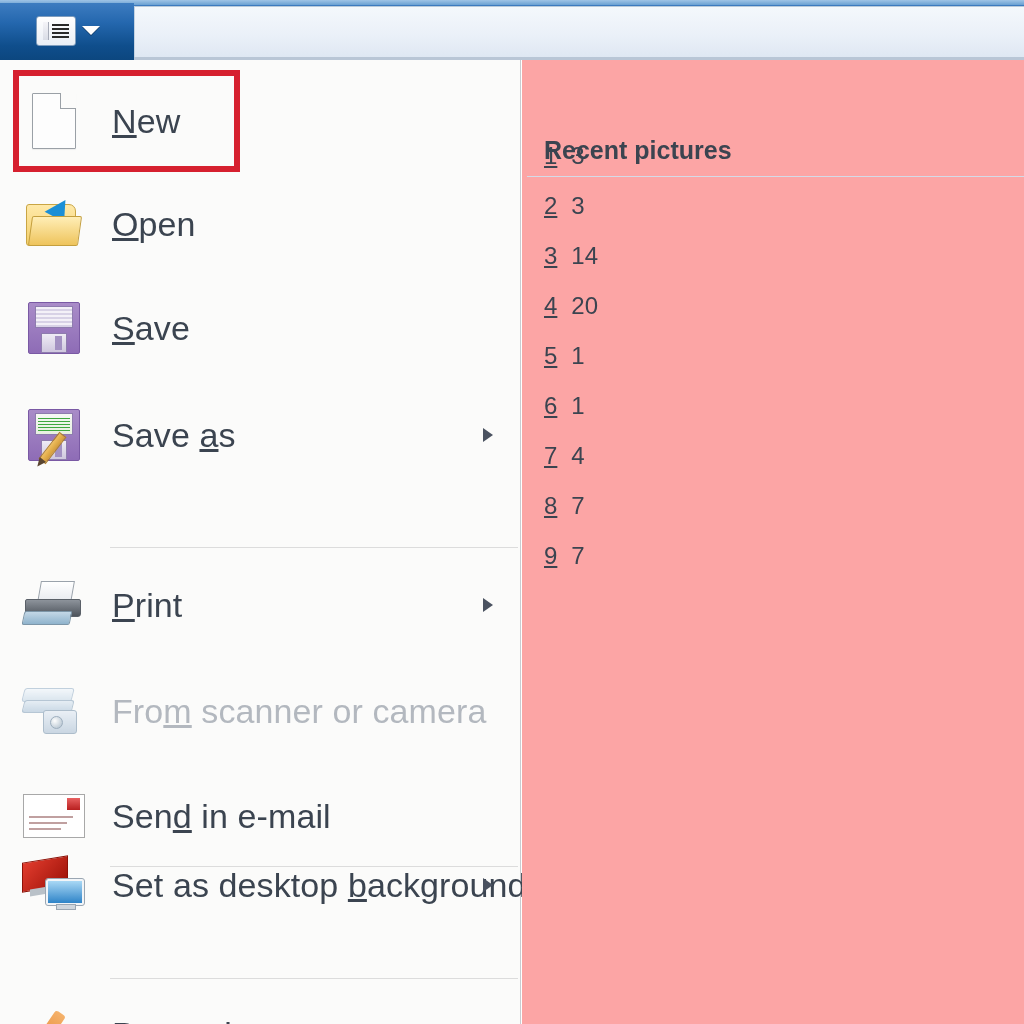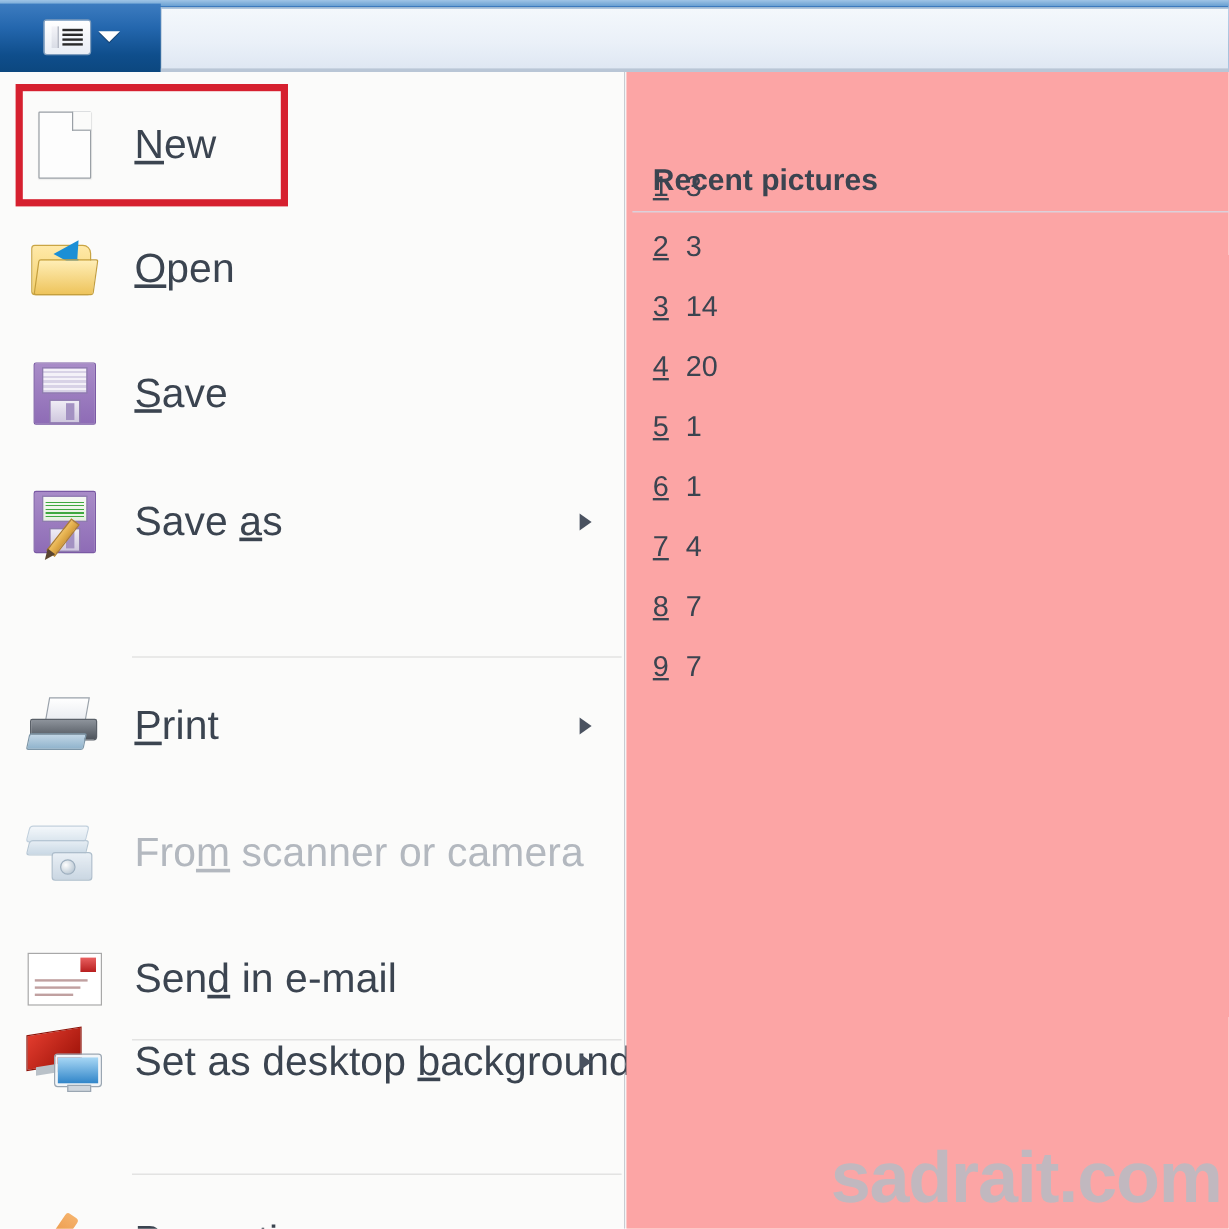--- a/index.html
+++ b/index.html
@@ -587,15 +587,14 @@
       <span>7</span>
     </div>
     <div class="recent-item" style="top:482px;">
       <span class="ridx">9</span>
       <span>7</span>
     </div>
   </div>
 
   <div class="highlight-box"></div>
 
-  <div class="watermark">sadrait.com</div>
 
 </div>
 
 </body></html>

